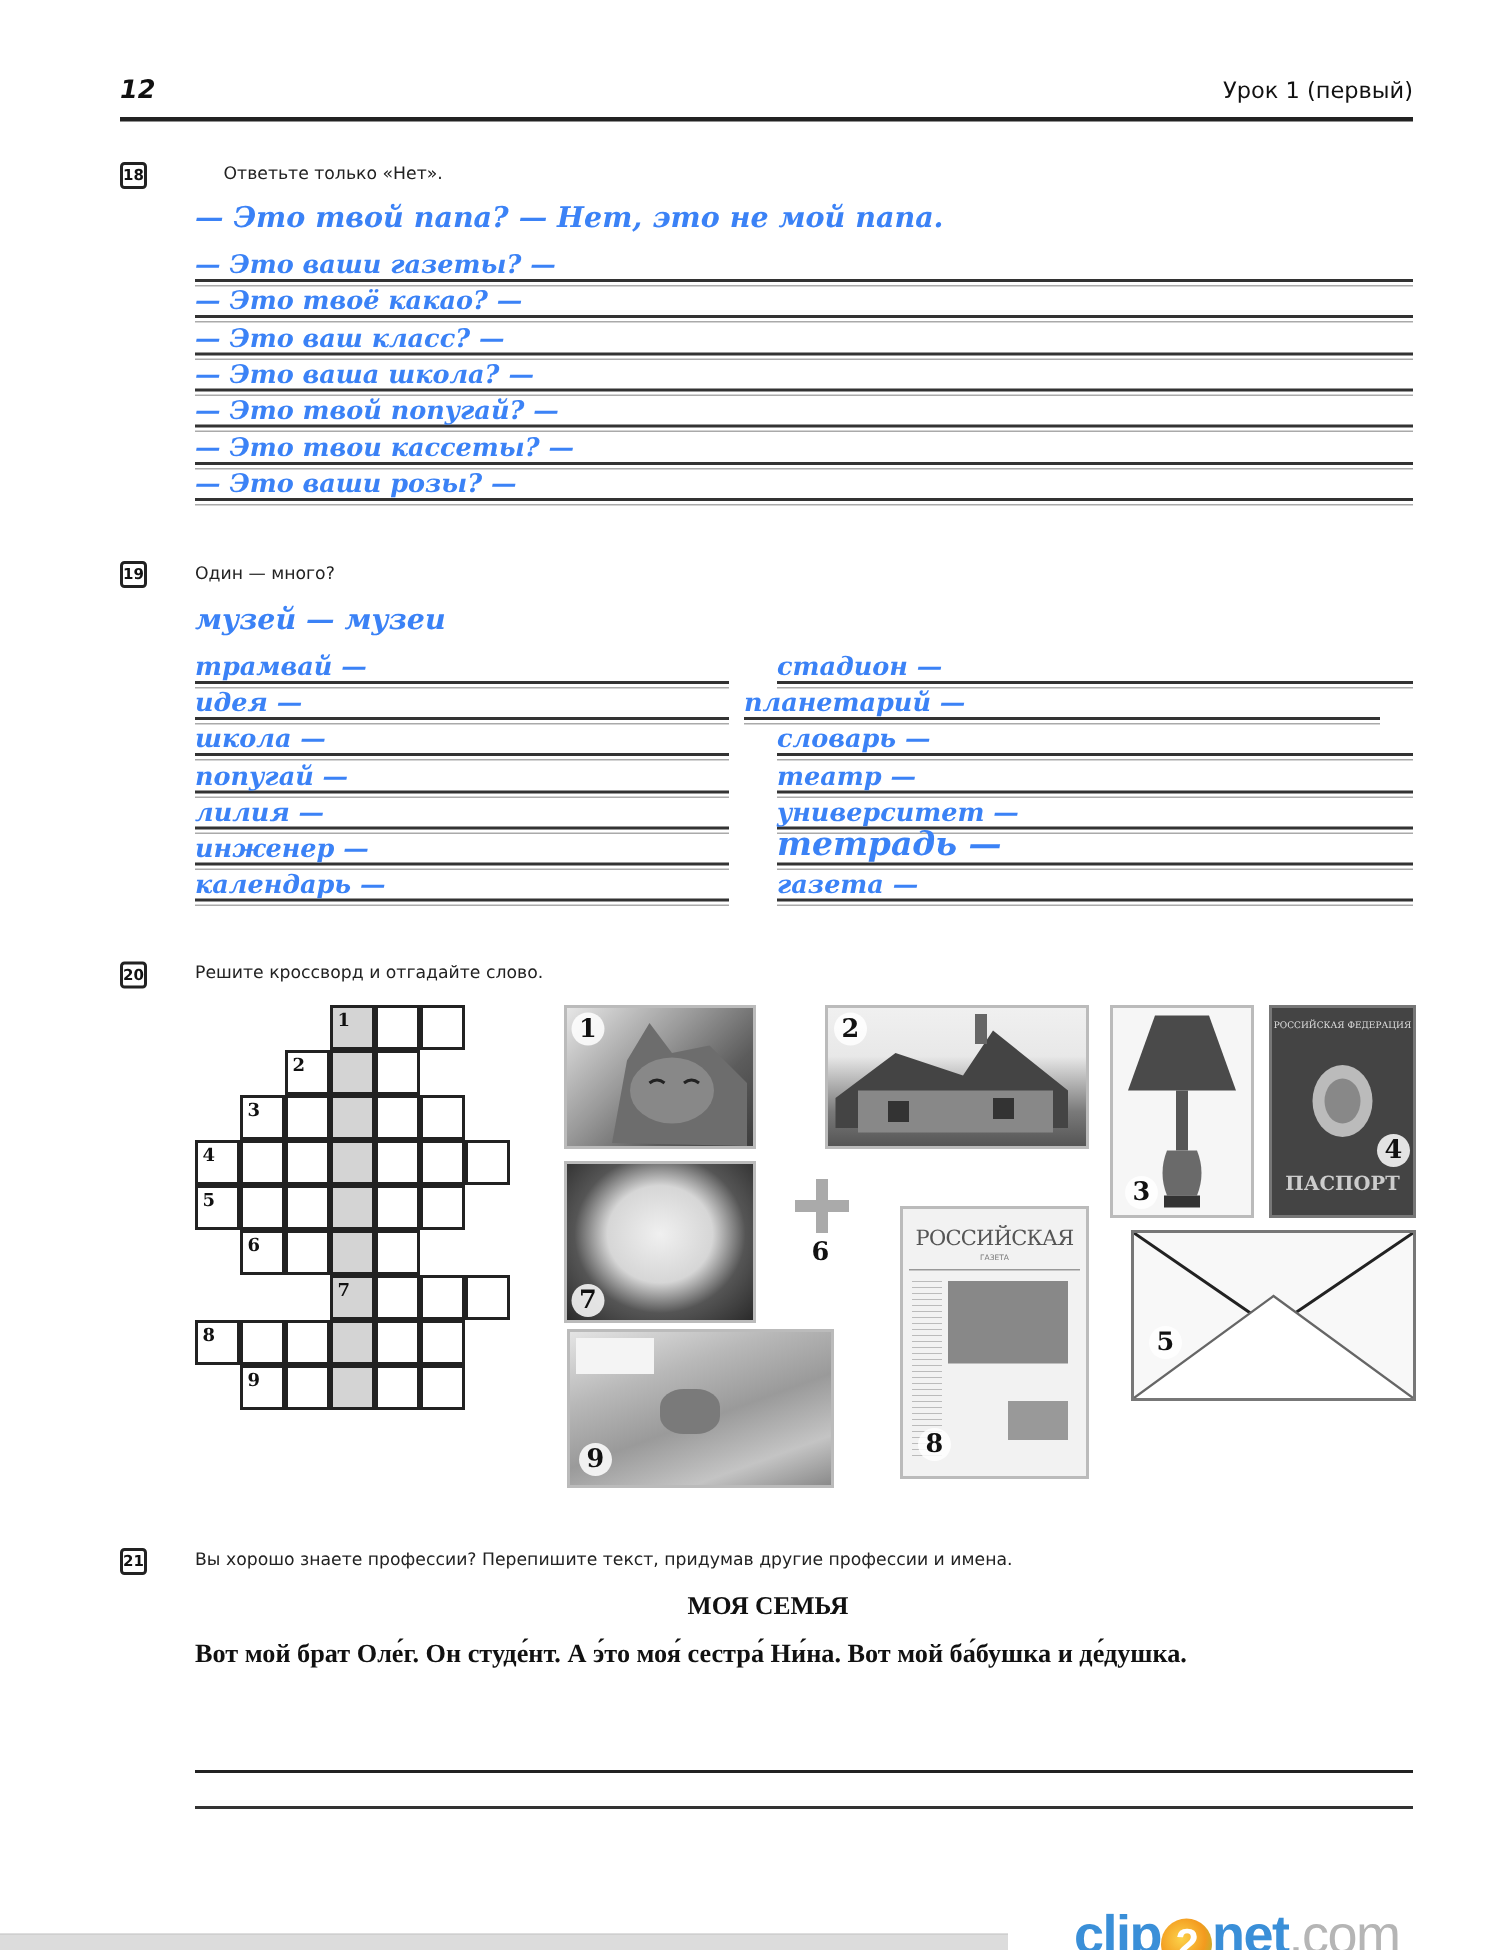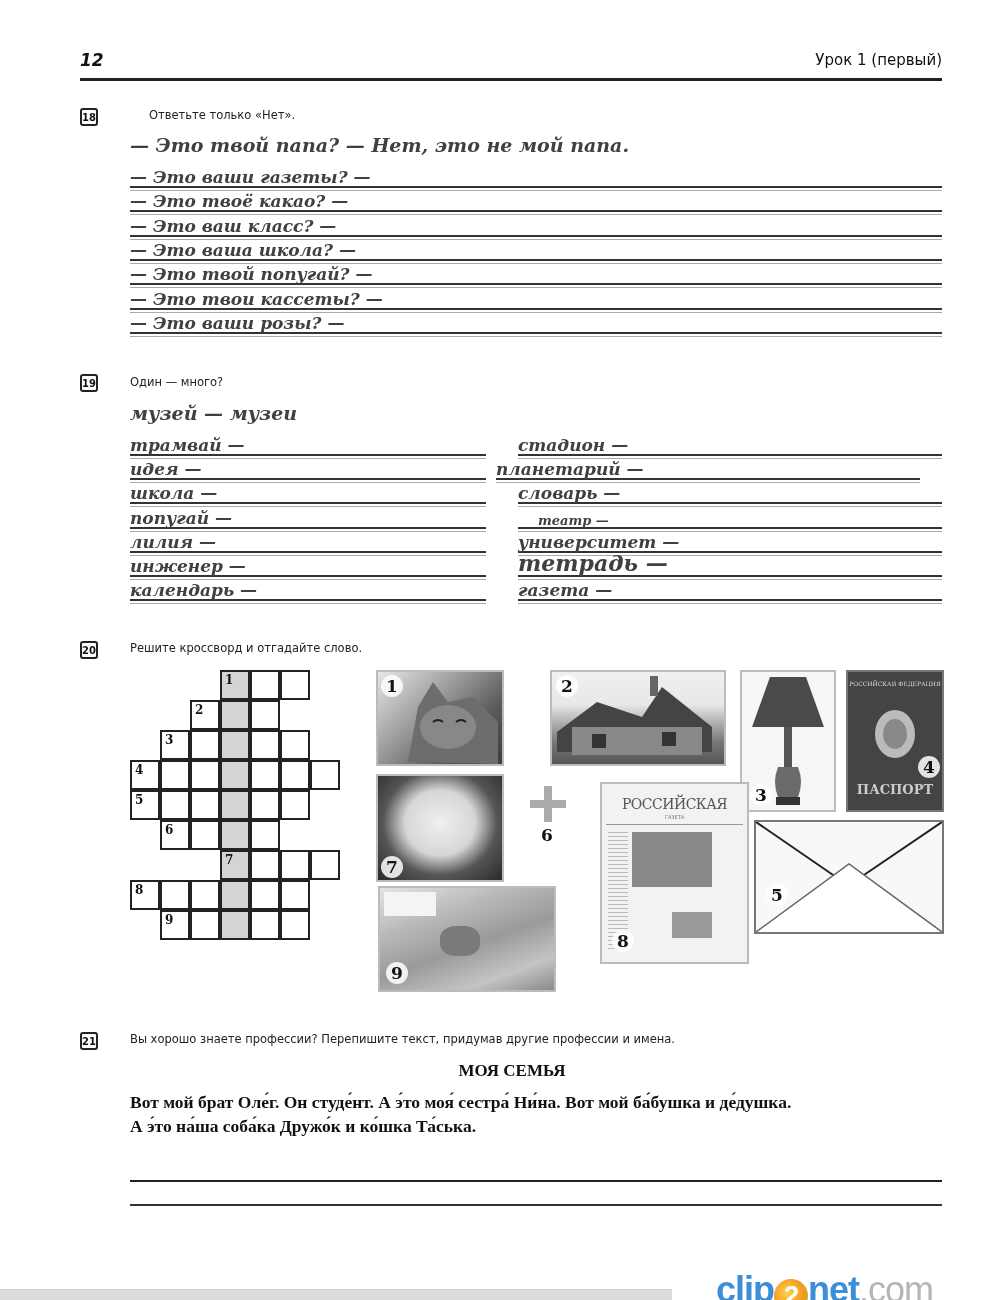--- a/index.html
+++ b/index.html
@@ -3,21 +3,21 @@
 <meta charset="utf-8">
 <style>
   html,body{margin:0;padding:0;background:#fff;}
   body{width:1000px;height:1300px;position:relative;overflow:hidden;font-family:"DejaVu Sans",sans-serif;color:#111;}
   .abs{position:absolute;}
   .header-num{left:80px;top:50px;font-size:17px;font-weight:bold;font-style:italic;}
   .header-title{right:58px;top:51px;font-size:15px;}
   .header-rule{left:80px;top:78px;width:862px;height:3px;background:#222;}
   .exnum{width:18px;height:18px;border:2px solid #222;border-radius:3px;font-size:10px;font-weight:bold;display:flex;align-items:center;justify-content:center;background:#fff;box-sizing:border-box;}
   .instr{font-size:11.5px;color:#222;}
-  .script{font-family:"DejaVu Serif",serif;font-style:italic;font-weight:bold;color:#404040;}
+  .script{font-family:"DejaVu Serif",serif;font-style:italic;font-weight:bold;color:#3b82f6;}
   .line-row{position:absolute;height:24px;}
   .line-row .txt{position:absolute;left:0;bottom:3px;white-space:nowrap;font-size:17px;}
   .line-row .rule{position:absolute;left:0;right:0;bottom:2px;height:2px;background:#333;}
   .line-row .rule2{position:absolute;left:0;right:0;bottom:-1px;height:1px;background:#aaa;}
   .cell{position:absolute;width:30px;height:30px;box-sizing:border-box;border:2px solid #222;background:#fff;}
   .cell.shaded{background:#d4d4d4;}
   .cell .clue{position:absolute;left:3px;top:1px;font-family:"DejaVu Serif",serif;font-weight:bold;font-size:12px;}
   .pic{position:absolute;border:2px solid #bbb;box-sizing:border-box;overflow:hidden;}
   .badge{position:absolute;width:22px;height:22px;border-radius:50%;background:rgba(255,255,255,0.85);font-family:"DejaVu Serif",serif;font-weight:bold;font-size:17px;display:flex;align-items:center;justify-content:center;color:#111;}
   .text-body{font-family:"Liberation Serif",serif;font-weight:bold;font-size:17.5px;line-height:24px;}
@@ -124,21 +124,21 @@
       <div class="txt script" style="font-size: 17px;">планетарий —</div>
     </div>
     <div class="line-row" style="left: 518px; top: 482.4px; width: 424px;">
       <div class="rule"></div>
       <div class="rule2"></div>
       <div class="txt script" style="font-size: 17px;">словарь —</div>
     </div>
     <div class="line-row" style="left: 518px; top: 506.6px; width: 424px;">
       <div class="rule"></div>
       <div class="rule2"></div>
-      <div class="txt script" style="font-size: 13px; margin-left: 20px;">театр —</div>
+      <div class="txt script" style="font-size: 17px;">театр —</div>
     </div>
     <div class="line-row" style="left: 518px; top: 530.8px; width: 424px;">
       <div class="rule"></div>
       <div class="rule2"></div>
       <div class="txt script" style="font-size: 17px;">университет —</div>
     </div>
     <div class="line-row" style="left: 518px; top: 555px; width: 424px;">
       <div class="rule"></div>
       <div class="rule2"></div>
       <div class="txt script" style="font-size: 22px;">тетрадь —</div>
@@ -260,41 +260,40 @@
   <div class="badge" style="left:10px;top:62px;">5</div>
 </div>
 <div class="abs" style="left:530px;top:786px;width:36px;height:36px;">
   <div class="abs" style="left:14px;top:0;width:8px;height:36px;background:#aaa;"></div>
   <div class="abs" style="left:0;top:14px;width:36px;height:8px;background:#aaa;"></div>
 </div>
 <div class="badge" style="left:536px;top:824px;">6</div>
 <div class="pic" style="left:376px;top:774px;width:128px;height:108px;background:radial-gradient(ellipse at 50% 45%,#f0f0f0 0%,#d6d6d6 40%,#555 65%,#2a2a2a 100%);">
   <div class="badge" style="left:3px;top:80px;">7</div>
 </div>
-<div class="pic" style="left:600px;top:782px;width:149px;height:182px;background:#f2f2f2;">
+<div class="pic" style="left:600px;top:804px;width:126px;height:182px;background:#f2f2f2;">
   <div class="abs" style="left:0;right:0;top:12px;text-align:center;font-family:'DejaVu Serif',serif;font-size:14px;color:#555;letter-spacing:-0.5px;">РОССИЙСКАЯ</div>
   <div class="abs" style="left:0;right:0;top:30px;text-align:center;font-size:5px;color:#777;">ГАЗЕТА</div>
   <div class="abs" style="left:4px;right:4px;top:40px;height:1px;background:#999;"></div>
   <div class="abs" style="left:30px;top:48px;width:80px;height:55px;background:#888;"></div>
   <div class="abs" style="left:6px;top:48px;width:20px;height:120px;background:repeating-linear-gradient(180deg,#bbb 0 1px,#f2f2f2 1px 4px);"></div>
   <div class="abs" style="left:70px;top:128px;width:40px;height:26px;background:#999;"></div>
   <div class="badge" style="left:10px;top:146px;">8</div>
 </div>
 <div class="pic" style="left:378px;top:886px;width:178px;height:106px;background:linear-gradient(160deg,#e4e4e4 0%,#b8b8b8 30%,#9a9a9a 55%,#c4c4c4 80%,#8a8a8a 100%);">
   <div class="abs" style="left:4px;top:4px;width:52px;height:24px;background:#f4f4f4;"></div>
   <div class="abs" style="left:60px;top:38px;width:40px;height:30px;background:#7a7a7a;border-radius:40%;"></div>
   <div class="badge" style="left:6px;top:74px;">9</div>
 </div>
 
 <div class="abs exnum" style="left:80px;top:1032px;">21</div>
 <div class="abs instr" style="left:130px;top:1032px;">Вы хорошо знаете профессии? Перепишите текст, придумав другие профессии и имена.</div>
 <div class="abs text-title" style="left:0;width:1024px;text-align:center;top:1061px;">МОЯ СЕМЬЯ</div>
 <div class="abs text-body" style="left:130px;top:1090px;width:830px;">
   <div>Вот мой брат Оле́г. Он студе́нт. А э́то моя́ сестра́ Ни́на. Вот мой ба́бушка и де́душка.</div>
-  <div>А э́то на́ша соба́ка Дружо́к и ко́шка Та́ська.</div>
 </div>
 <div class="abs" style="left:130px;top:1180px;width:812px;height:2px;background:#222;"></div>
 <div class="abs" style="left:130px;top:1204px;width:812px;height:2px;background:#333;"></div>
 
 <div class="abs" style="left:0;top:1289px;width:672px;height:11px;background:#dcdcdc;border-top:1px solid #cfcfcf;"></div>
 <div class="abs wm" style="left:716px;top:1249px;margin-top:20px;">
   <span style="color:#3a8fd8;">clip</span><span style="display:inline-block;width:34px;height:34px;border-radius:50%;background:radial-gradient(circle at 40% 40%,#fcd24a 0%,#f39a1e 55%,#8cc63f 100%);color:#fff;text-align:center;line-height:34px;font-size:28px;vertical-align:-3px;">2</span><span style="color:#3a8fd8;">net</span><span style="color:#b5b5b5;font-weight:normal;">.com</span>
 </div>
 
 </body></html>

